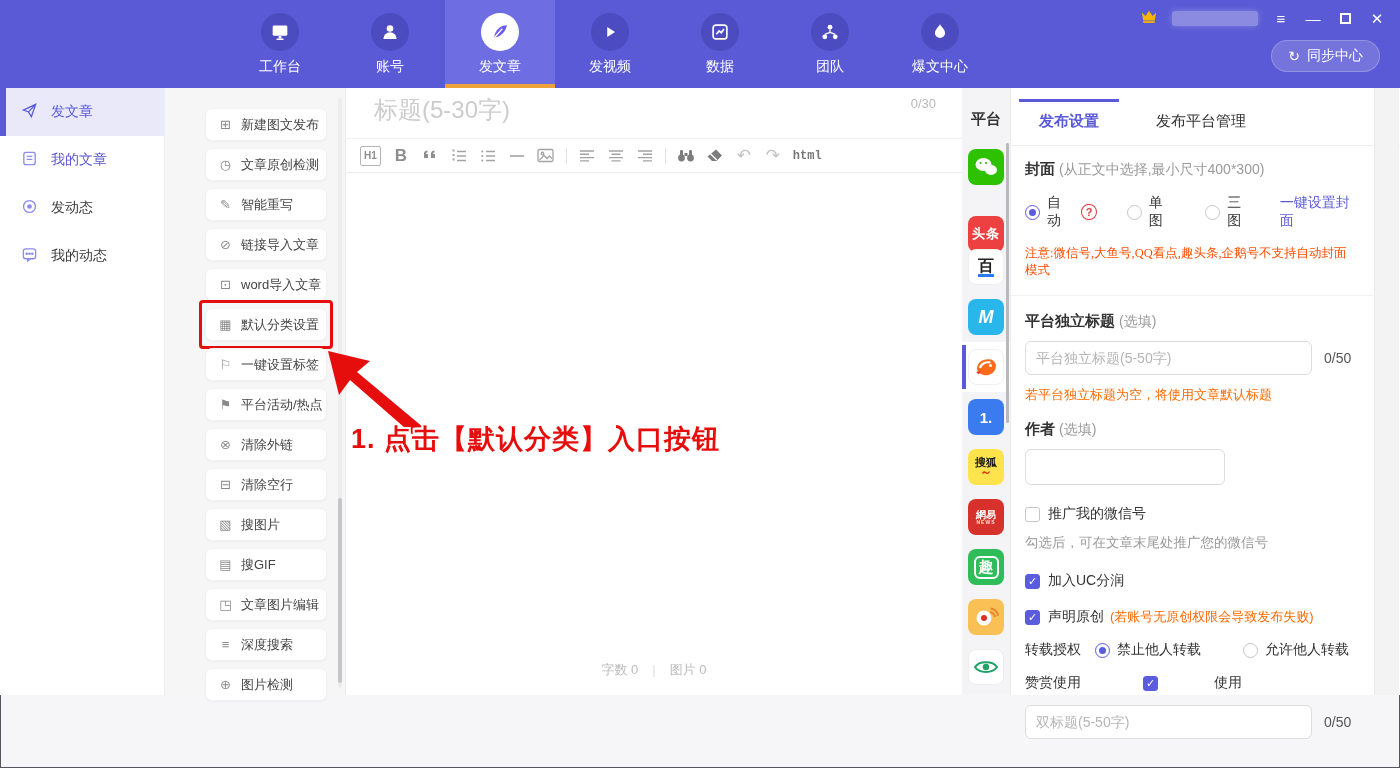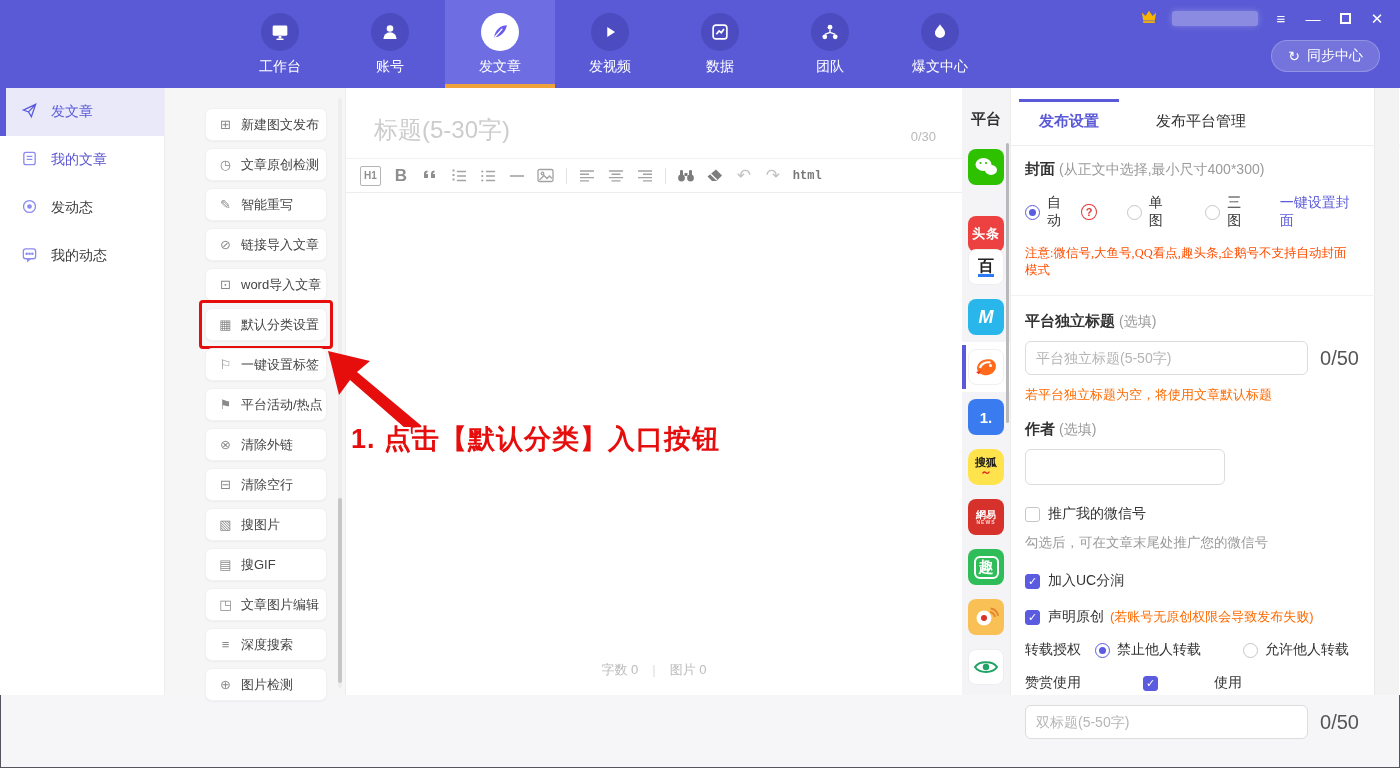--- a/index.html
+++ b/index.html
@@ -47,21 +47,21 @@
   .tool .tglyph { font-size:13px; color:#8a8a8a; width:15px; text-align:center; }
   .tool .tlabel { font-size:13px; color:#444; white-space:nowrap; }
   .tool.highlighted::before { content:""; position:absolute; left:-7px; top:-9px; right:-7px; bottom:-9px;
           border:3px solid #e60d0d; border-radius:4px; pointer-events:none; }
   .tools-scroll { position:absolute; left:173px; top:10px; width:4px; height:590px; background:#ededee; border-radius:2px; }
   .tools-thumb { position:absolute; left:0; top:400px; width:4px; height:185px; background:#c6c6c9; border-radius:2px; }
 
   
   .editor { position:absolute; left:345px; top:88px; width:617px; height:607px; background:#ffffff;
             border-left:1px solid #ececec; }
-  .title-row { display:flex; align-items:flex-end; justify-content:space-between; padding:28px 26px 14px 28px;
+  .title-row { display:flex; align-items:flex-start; justify-content:space-between; padding:8px 26px 14px 28px;
                border-bottom:1px solid #f1f1f1; }
   .title-input { border:none; outline:none; font-size:24px; color:#333; width:480px; font-family:inherit; }
   .title-input::placeholder { color:#cccccc; }
   .title-counter { font-size:13px; color:#b9b9b9; }
   .etoolbar { height:34px; display:flex; align-items:center; padding:0 14px; gap:11px; border-bottom:1px solid #ececec; }
   .tbico { display:flex; align-items:center; justify-content:center; min-width:18px; height:20px; cursor:pointer;
            color:#a3a3a3; font-size:14px; }
   .tbico svg { display:block; }
   .tb-h1 { border:1px solid #b5b5b5; border-radius:2px; font-size:10px; padding:1px 3px; color:#8e8e8e; font-weight:bold; }
   .tb-b { font-weight:bold; font-size:17px; color:#8e8e8e; }
@@ -82,21 +82,21 @@
            justify-content:center; cursor:pointer; overflow:hidden; }
   .plat-scroll { position:absolute; right:1px; top:55px; width:3px; height:280px; background:#b9b9bd; border-radius:2px; }
 
   .p-wechat { background:#2dc100; }
   .p-toutiao { background:#ed4040; color:#fff; font-size:13px; font-weight:bold; letter-spacing:1px;margin-top:34px; }
   .p-baijia { background:#ffffff; border:1px solid #eee; color:#222; font-size:16px; font-weight:bold; }
   .p-baijia span { border-bottom:3px solid #2b7bf6; line-height:1.1; }
   .p-m { background:#29b6ea; color:#fff; font-size:18px; font-weight:bold; font-style:italic; }
   .p-fish { background:#ffffff; border:1px solid #f0f0f0; }
   .p-yidian { background:#3a7bf0; color:#fff; font-size:15px; font-weight:bold; }
-  .p-sohu { background:#ffe34d; color:#1a1a1a; font-size:11px; font-weight:bold; line-height:1;border-radius:10px; }
+  .p-sohu { background:#ffe34d; color:#1a1a1a; font-size:11px; font-weight:bold; line-height:1; }
   .p-sohu .fox { color:#e0281e; font-size:12px; line-height:0.8; }
   .p-netease { background:#d6312a; color:#fff; font-size:10px; font-weight:bold; line-height:1.1; }
   .p-netease .sub { font-size:5px; letter-spacing:1px; color:#ffd9d9; }
   .p-qu { background:#2ebd59; color:#fff; font-size:15px; font-weight:bold; }
   .p-qu span { border:2px solid #fff; border-radius:6px; padding:0 3px; }
   .p-weibo { background:#f9c055; }
   .p-greeneye { background:#ffffff; border:1px solid #eee; }
 
   
   .panel { position:absolute; left:1010px; top:88px; width:390px; height:607px; background:#ffffff;
@@ -122,21 +122,21 @@
   .help { width:16px; height:16px; border-radius:50%; border:1.5px solid #e03b3b; color:#e03b3b; font-size:11px;
           font-weight:bold; display:inline-flex; align-items:center; justify-content:center; margin-left:8px; cursor:pointer; }
   .cover-link { font-size:14px; color:#5b5bd9; margin-left:26px; cursor:pointer; }
   .warn { font-size:12.5px; color:#ff4d00; margin-top:15px;font-family:Liberation Serif, serif; }
   .pdivider { height:1px; background:#f2f2f2; margin:16px -14px 0 -14px; }
   .sec-label { margin-top:16px; }
   .input-row { margin-top:10px; display:flex; align-items:center; gap:12px; }
   .pinput { width:287px; height:34px; border:1px solid #dcdcdc; border-radius:6px; padding:0 10px; font-size:14px;
             color:#333; outline:none; background:#fff; font-family:inherit; }
   .pinput::placeholder { color:#b5b5b5; }
-  .counter { font-size:20px; color:#555; }
+  .counter { font-size:14px; color:#555; }
   .onote { font-size:13px; color:#ff6a00; margin-top:11px; }
   .gnote { font-size:13.5px; color:#9a9a9a; margin-top:11px; }
   .author-input { width:200px; height:36px; }
   .chk-row { margin-top:20px; display:flex; align-items:center; }
   .checkbox { width:15px; height:15px; border-radius:3px; border:1.5px solid #c6c6c6; display:inline-flex;
               align-items:center; justify-content:center; cursor:pointer; background:#fff; flex:none;
               color:transparent; font-size:11px; line-height:1; }
   .checkbox.checked { background:#5b5be0; border-color:#5b5be0; color:#ffffff; }
   .chk-label { font-size:14px; color:#333; margin-left:8px; }
   .inline-warn { font-size:13px; color:#ff6a00; margin-left:6px; }

